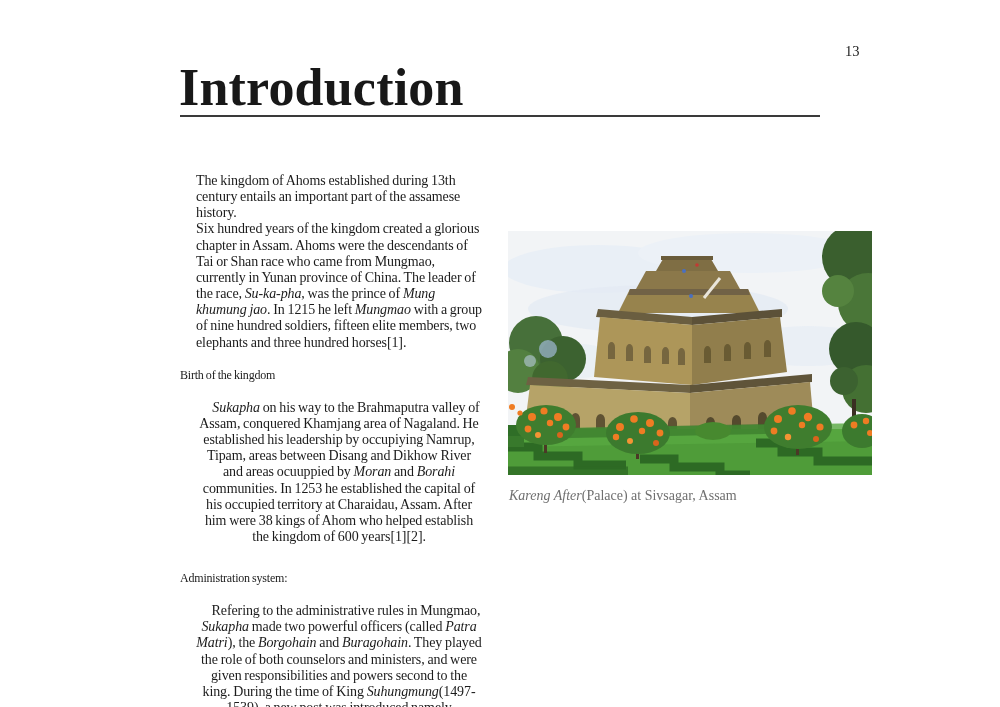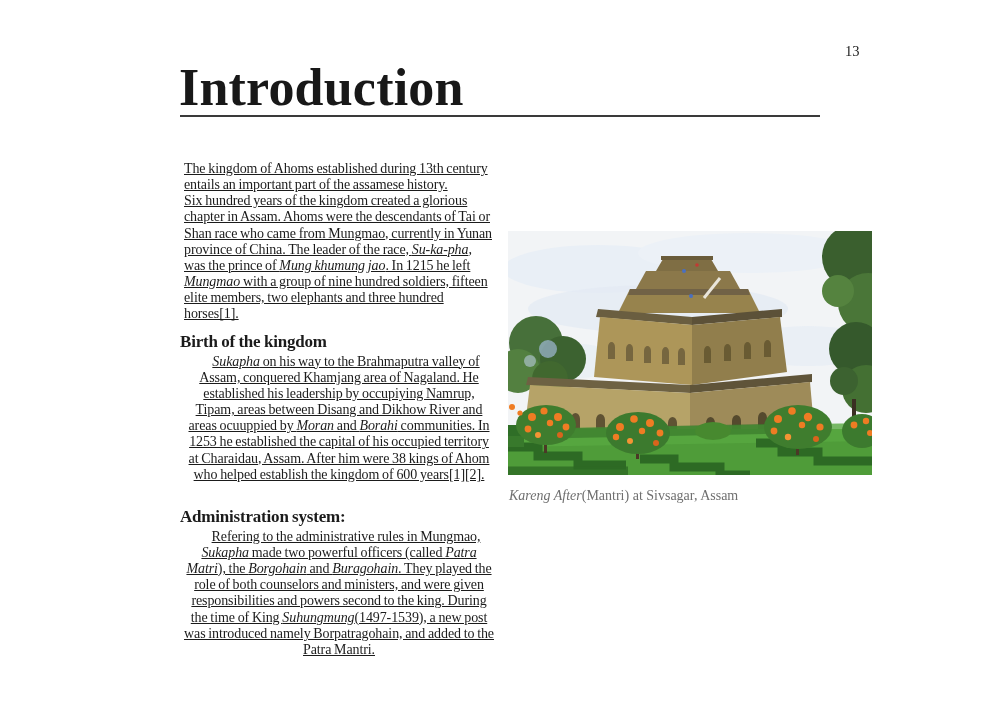--- a/index.html
+++ b/index.html
@@ -23,25 +23,25 @@
   .title-rule{
     position:absolute;left:180px;top:115px;
     width:640px;height:2px;background:#3a3a3a;
   }
   .text-column{
     position:absolute;left:180px;top:157px;width:318px;
     font-size:14px;line-height:16.15px;
     letter-spacing:-0.1px;word-spacing:-0.6px;
     text-align:left;
   }
-  .text-column p{margin:4px;text-decoration:underline;}
+  .text-column p{margin:16px;}
   .text-column p.indent{text-indent:14px;text-align:center;}
   .text-column h2{
     margin:10px 0 2px 0;
-    font-size:17px;line-height:17px;font-weight:bold;
+    font-size:12px;line-height:17px;font-weight:normal;
     letter-spacing:-0.2px;
   }
   .text-column h2.second{margin-top:25px;}
   .figure{
     position:absolute;left:508px;top:231px;width:364px;height:244px;
   }
   .figure svg{display:block;width:364px;height:244px;}
   .figure-caption{
     position:absolute;left:509px;top:487px;width:360px;
     font-size:14px;line-height:17px;color:#6f6f6f;
@@ -216,15 +216,15 @@
             <circle cx="362" cy="202" r="3"></circle>
         </g>
         <g fill="#ef7c23">
           <circle cx="4" cy="176" r="3"></circle>
             <circle cx="12" cy="182" r="2.6"></circle>
         </g>
       </g>
     </svg>
   </div>
 
-  <div class="figure-caption"><span style="font-style: italic;">Kareng After</span><span>(Mantri) at Sivsagar, Assam</span></div>
+  <div class="figure-caption"><span style="font-style: italic;">Kareng After</span><span>(Palace) at Sivsagar, Assam</span></div>
 
 </div>
 
 </body></html>

